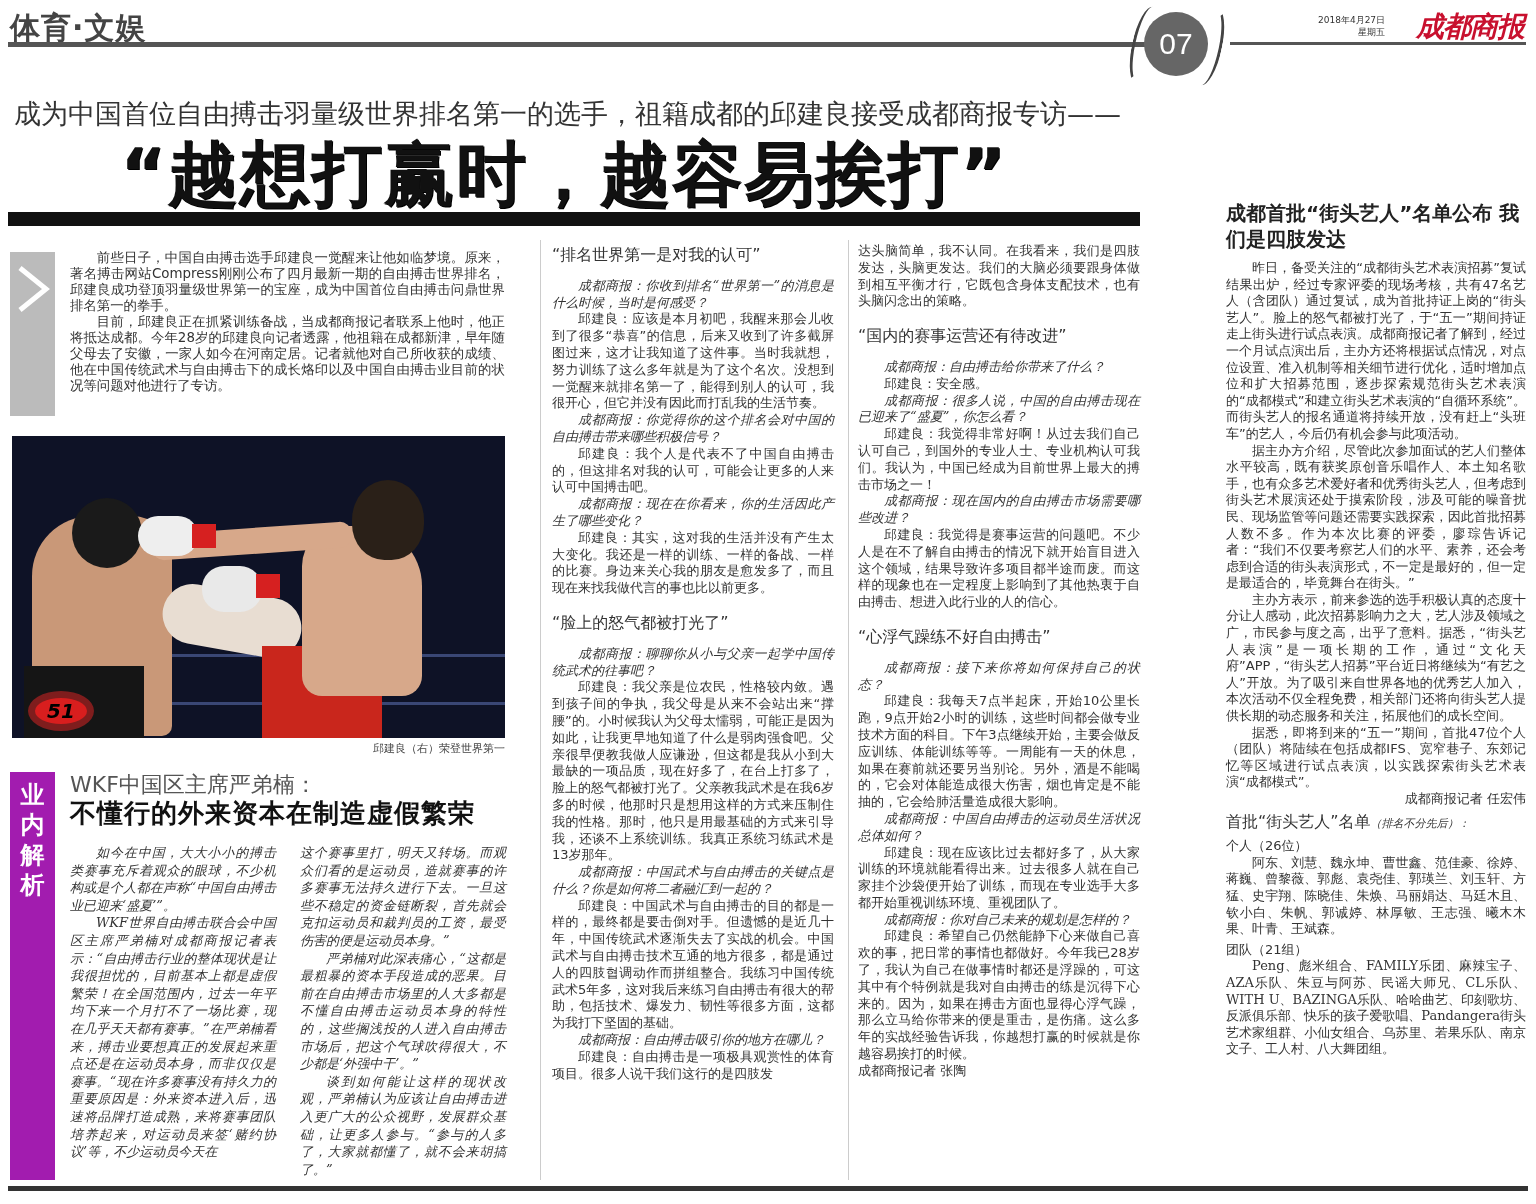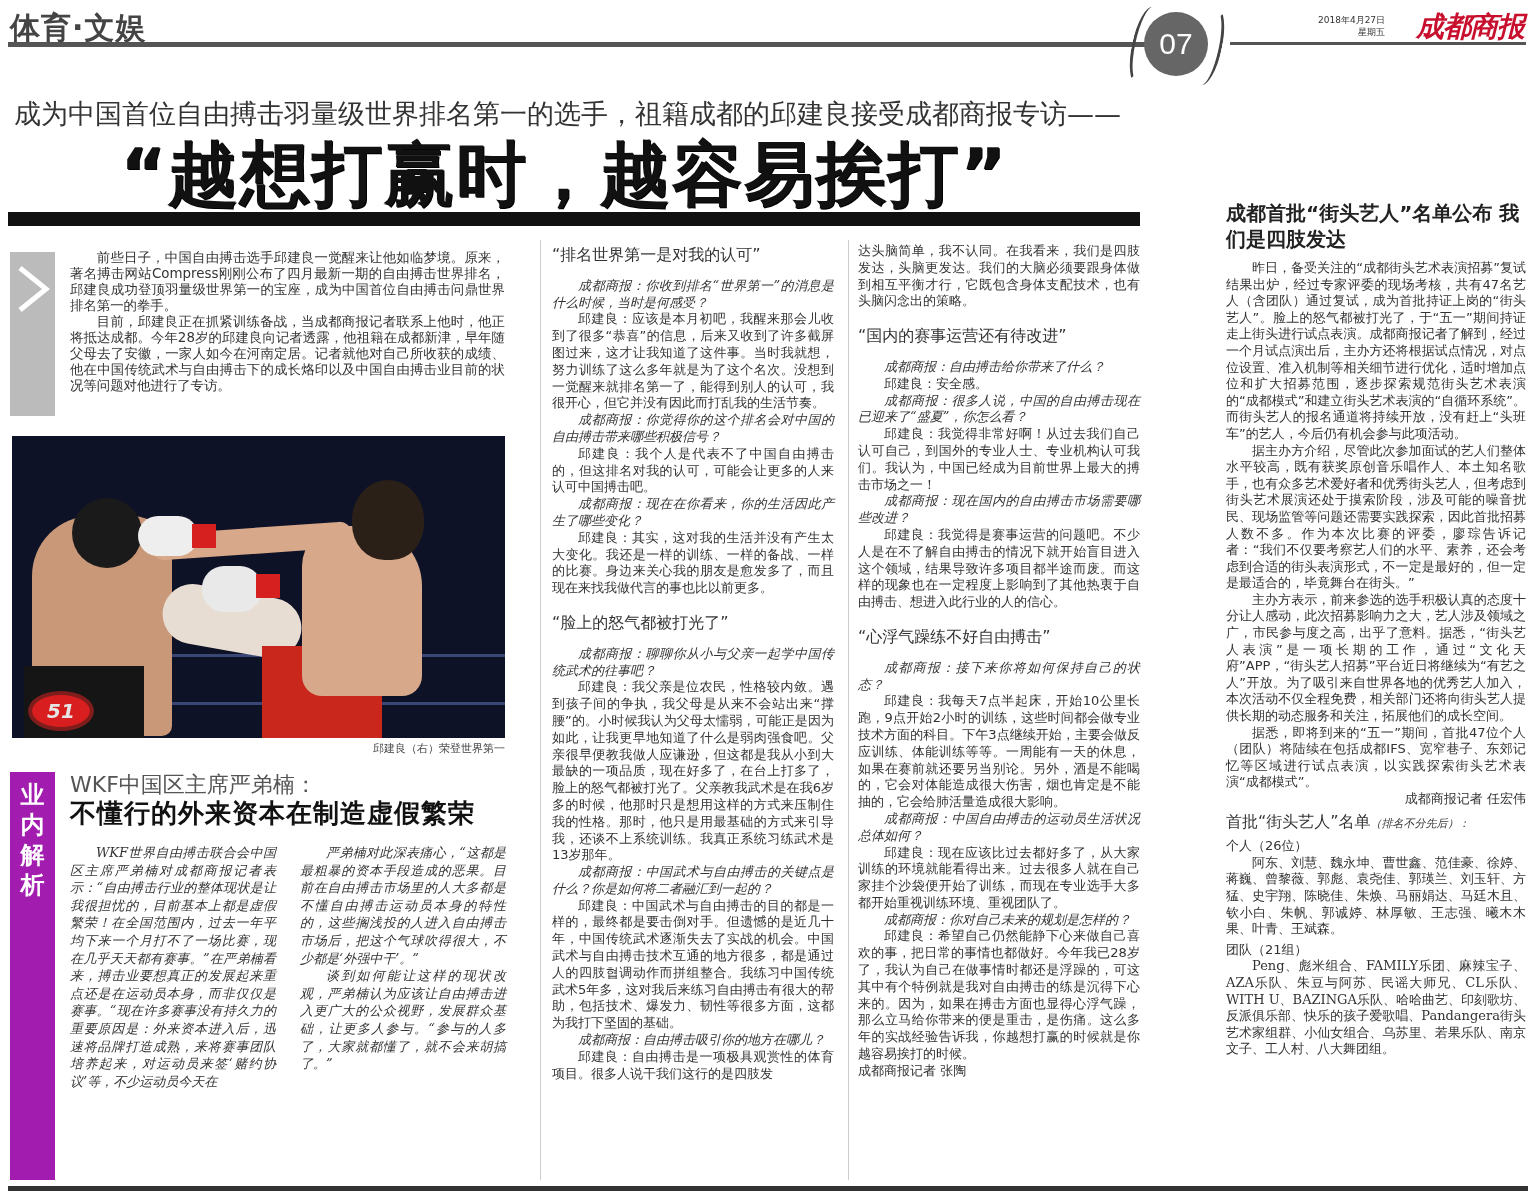--- a/index.html
+++ b/index.html
@@ -27,21 +27,21 @@
   .lead-tab svg { width: 34px; height: 50px; }
   .lead-text { position: absolute; left: 70px; top: 250px; width: 435px; font-size: 13.4px; line-height: 16px; color: #333; text-indent: 2em; text-align: justify; }
   .lead-text p { text-indent: 2em; }
 
   
   .photo { position: absolute; left: 12px; top: 436px; width: 493px; height: 302px; background: #0e1226; overflow: hidden; }
   .photo .ring { position: absolute; left: 120px; width: 373px; height: 3px; background: #3a4775; }
   .photo .fighter-l { position: absolute; left: 20px; top: 80px; width: 140px; height: 220px; background: #c99878; border-radius: 60px 40px 10px 10px; }
   .photo .head-l { position: absolute; left: 60px; top: 62px; width: 70px; height: 70px; background: #1a1a1a; border-radius: 50%; }
   .photo .shorts-l { position: absolute; left: 12px; top: 230px; width: 120px; height: 72px; background: #151515; }
-  .photo .logo51 { position: absolute; left: 16px; top: 255px; width: 66px; height: 40px; background: #d81e1e; border: 4px solid #7f1d1d; border-radius: 50%; color: #e5e5e5; font-weight: bold; font-size: 20px; display: flex; align-items: center; justify-content: center; font-style: italic; }
+  .photo .logo51 { position: absolute; left: 16px; top: 255px; width: 66px; height: 40px; background: #d81e1e; border: 7px solid #7f1d1d; border-radius: 50%; color: #000000; font-weight: bold; font-size: 20px; display: flex; align-items: center; justify-content: center; font-style: italic; }
   .photo .fighter-r { position: absolute; left: 290px; top: 90px; width: 120px; height: 170px; background: #d7a88a; border-radius: 40px 60px 20px 20px; }
   .photo .head-r { position: absolute; left: 340px; top: 44px; width: 72px; height: 80px; background: #2a2018; border-radius: 50% 50% 45% 45%; }
   .photo .shorts-r { position: absolute; left: 250px; top: 210px; width: 120px; height: 92px; background: #c9261c; }
   .photo .arm { position: absolute; left: 140px; top: 92px; width: 200px; height: 26px; background: #d7a88a; transform: rotate(-4deg); border-radius: 12px; }
   .photo .glove1 { position: absolute; left: 126px; top: 80px; width: 60px; height: 40px; background: #eee; border-radius: 22px; }
   .photo .glove1 .cuff, .photo .glove2 .cuff { position: absolute; right: -18px; top: 8px; width: 24px; height: 24px; background: #d62020; }
   .photo .glove2 { position: absolute; left: 190px; top: 130px; width: 60px; height: 46px; background: #e9e9e9; border-radius: 22px; }
   .photo .leg { position: absolute; left: 150px; top: 155px; width: 140px; height: 60px; background: #e8ddd2; border-radius: 30px; transform: rotate(10deg); }
   .photo-caption { position: absolute; left: 330px; top: 741px; width: 175px; text-align: right; font-size: 11px; color: #444; }
 
@@ -124,23 +124,25 @@
   <div class="glove2">
       <div class="cuff"></div>
     </div>
 </div>
 <div class="photo-caption">邱建良（右）荣登世界第一</div>
 
 <div class="analysis-tab">业内解析</div>
 <div class="analysis-kicker">WKF中国区主席严弟楠：</div>
 <div class="analysis-title">不懂行的外来资本在制造虚假繁荣</div>
 <div class="analysis-col c1">
+  <p>如今在中国，大大小小的搏击类赛事充斥着观众的眼球，不少机构或是个人都在声称“中国自由搏击业已迎来‘盛夏’”。</p>
   <p>WKF世界自由搏击联合会中国区主席严弟楠对成都商报记者表示：“自由搏击行业的整体现状是让我很担忧的，目前基本上都是虚假繁荣！在全国范围内，过去一年平均下来一个月打不了一场比赛，现在几乎天天都有赛事。”在严弟楠看来，搏击业要想真正的发展起来重点还是在运动员本身，而非仅仅是赛事。“现在许多赛事没有持久力的重要原因是：外来资本进入后，迅速将品牌打造成熟，来将赛事团队培养起来，对运动员来签‘赌约协议’等，不少运动员今天在</p>
 </div>
 <div class="analysis-col c2">
+  <p style="text-indent:0">这个赛事里打，明天又转场。而观众们看的是运动员，造就赛事的许多赛事无法持久进行下去。一旦这些不稳定的资金链断裂，首先就会克扣运动员和裁判员的工资，最受伤害的便是运动员本身。”</p>
   <p>严弟楠对此深表痛心，“这都是最粗暴的资本手段造成的恶果。目前在自由搏击市场里的人大多都是不懂自由搏击运动员本身的特性的，这些搁浅投的人进入自由搏击市场后，把这个气球吹得很大，不少都是‘外强中干’。”</p>
   <p>谈到如何能让这样的现状改观，严弟楠认为应该让自由搏击进入更广大的公众视野，发展群众基础，让更多人参与。“参与的人多了，大家就都懂了，就不会来胡搞了。”</p>
 </div>
 
 <div class="col-divider" style="left:540px"></div>
 <div class="col c3" id="col3">
     <h3>“排名世界第一是对我的认可”</h3>
     <p class="q">成都商报：你收到排名“世界第一”的消息是什么时候，当时是何感受？</p>
     <p>邱建良：应该是本月初吧，我醒来那会儿收到了很多“恭喜”的信息，后来又收到了许多截屏图过来，这才让我知道了这件事。当时我就想，努力训练了这么多年就是为了这个名次。没想到一觉醒来就排名第一了，能得到别人的认可，我很开心，但它并没有因此而打乱我的生活节奏。</p>
     <p class="q">成都商报：你觉得你的这个排名会对中国的自由搏击带来哪些积极信号？</p>

